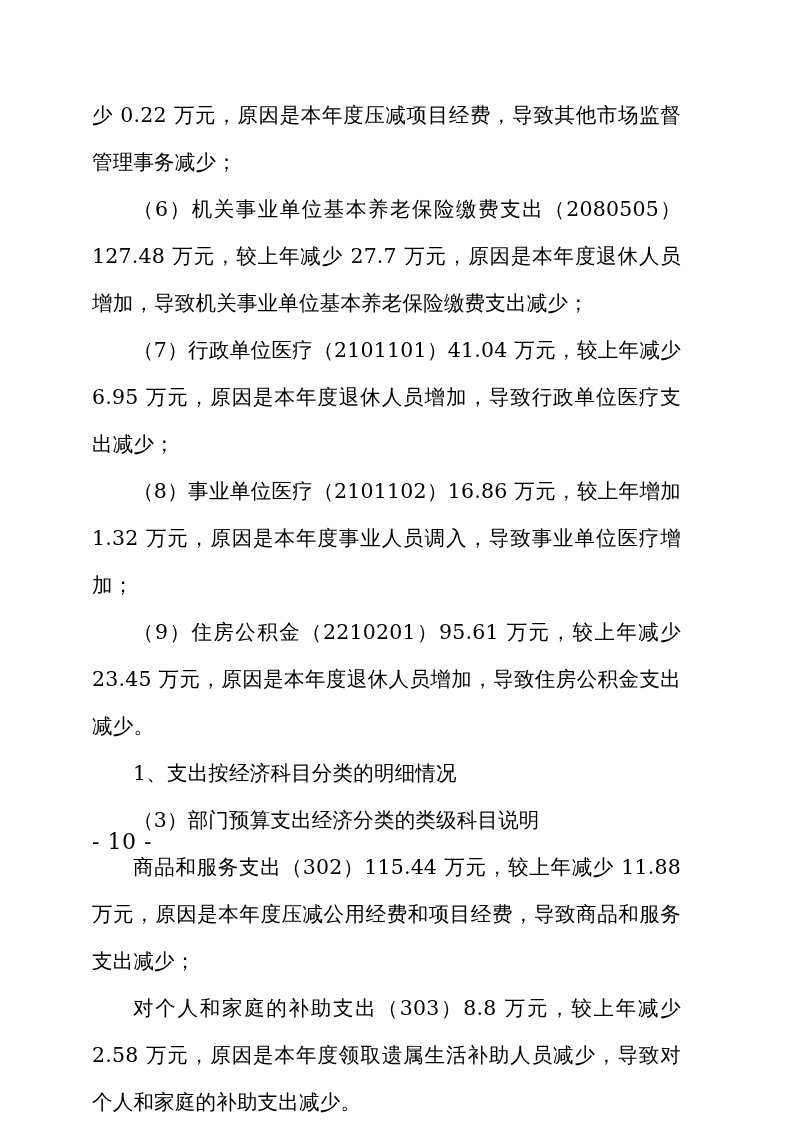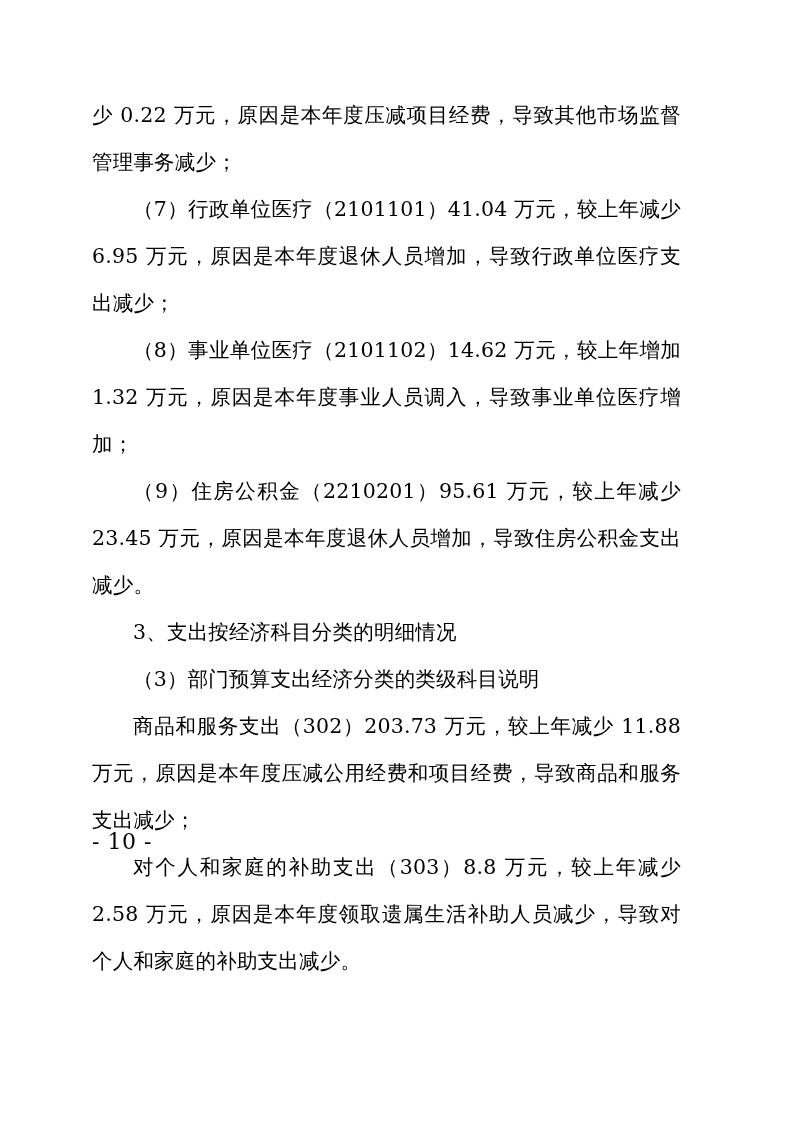--- a/index.html
+++ b/index.html
@@ -45,23 +45,24 @@
     font-family: "DejaVu Serif", "Liberation Serif", serif;
     letter-spacing: 0.5px;
   }
 </style>
 </head>
 <body>
 
 <div class="page">
   <div class="doc-body">
     <p class="para noindent">少 0.22 万元，原因是本年度压减项目经费，导致其他市场监督管理事务减少；</p>
+    <p class="para">（6）机关事业单位基本养老保险缴费支出（2080505）127.48 万元，较上年减少 27.7 万元，原因是本年度退休人员增加，导致机关事业单位基本养老保险缴费支出减少；</p>
     <p class="para">（7）行政单位医疗（2101101）41.04 万元，较上年减少 6.95 万元，原因是本年度退休人员增加，导致行政单位医疗支出减少；</p>
-    <p class="para">（8）事业单位医疗（2101102）14.62 万元，较上年增加 1.32 万元，原因是本年度事业人员调入，导致事业单位医疗增加；</p>
+    <p class="para">（8）事业单位医疗（2101102）16.86 万元，较上年增加 1.32 万元，原因是本年度事业人员调入，导致事业单位医疗增加；</p>
     <p class="para">（9）住房公积金（2210201）95.61 万元，较上年减少 23.45 万元，原因是本年度退休人员增加，导致住房公积金支出减少。</p>
-    <p class="para">3、支出按经济科目分类的明细情况</p>
+    <p class="para">1、支出按经济科目分类的明细情况</p>
     <p class="para">（3）部门预算支出经济分类的类级科目说明</p>
-    <p class="para">商品和服务支出（302）203.73 万元，较上年减少 11.88 万元，原因是本年度压减公用经费和项目经费，导致商品和服务支出减少；</p>
+    <p class="para">商品和服务支出（302）115.44 万元，较上年减少 11.88 万元，原因是本年度压减公用经费和项目经费，导致商品和服务支出减少；</p>
     <p class="para">对个人和家庭的补助支出（303）8.8 万元，较上年减少 2.58 万元，原因是本年度领取遗属生活补助人员减少，导致对个人和家庭的补助支出减少。</p>
 
   </div>
   <div class="page-number">- 10 -</div>
 </div>
 
 </body></html>

